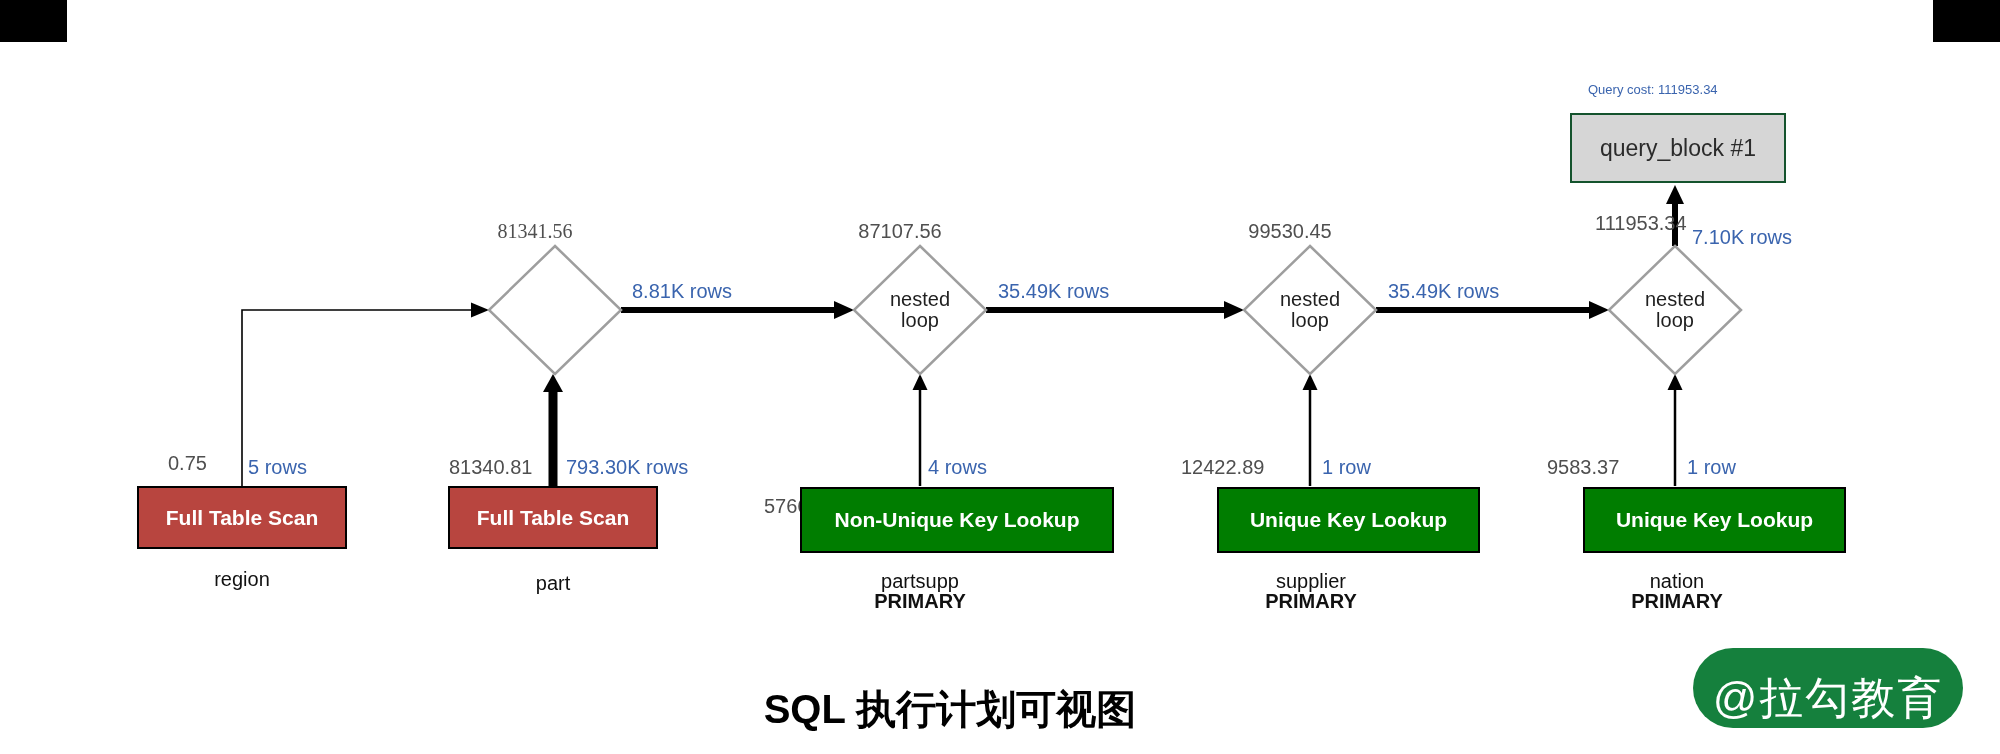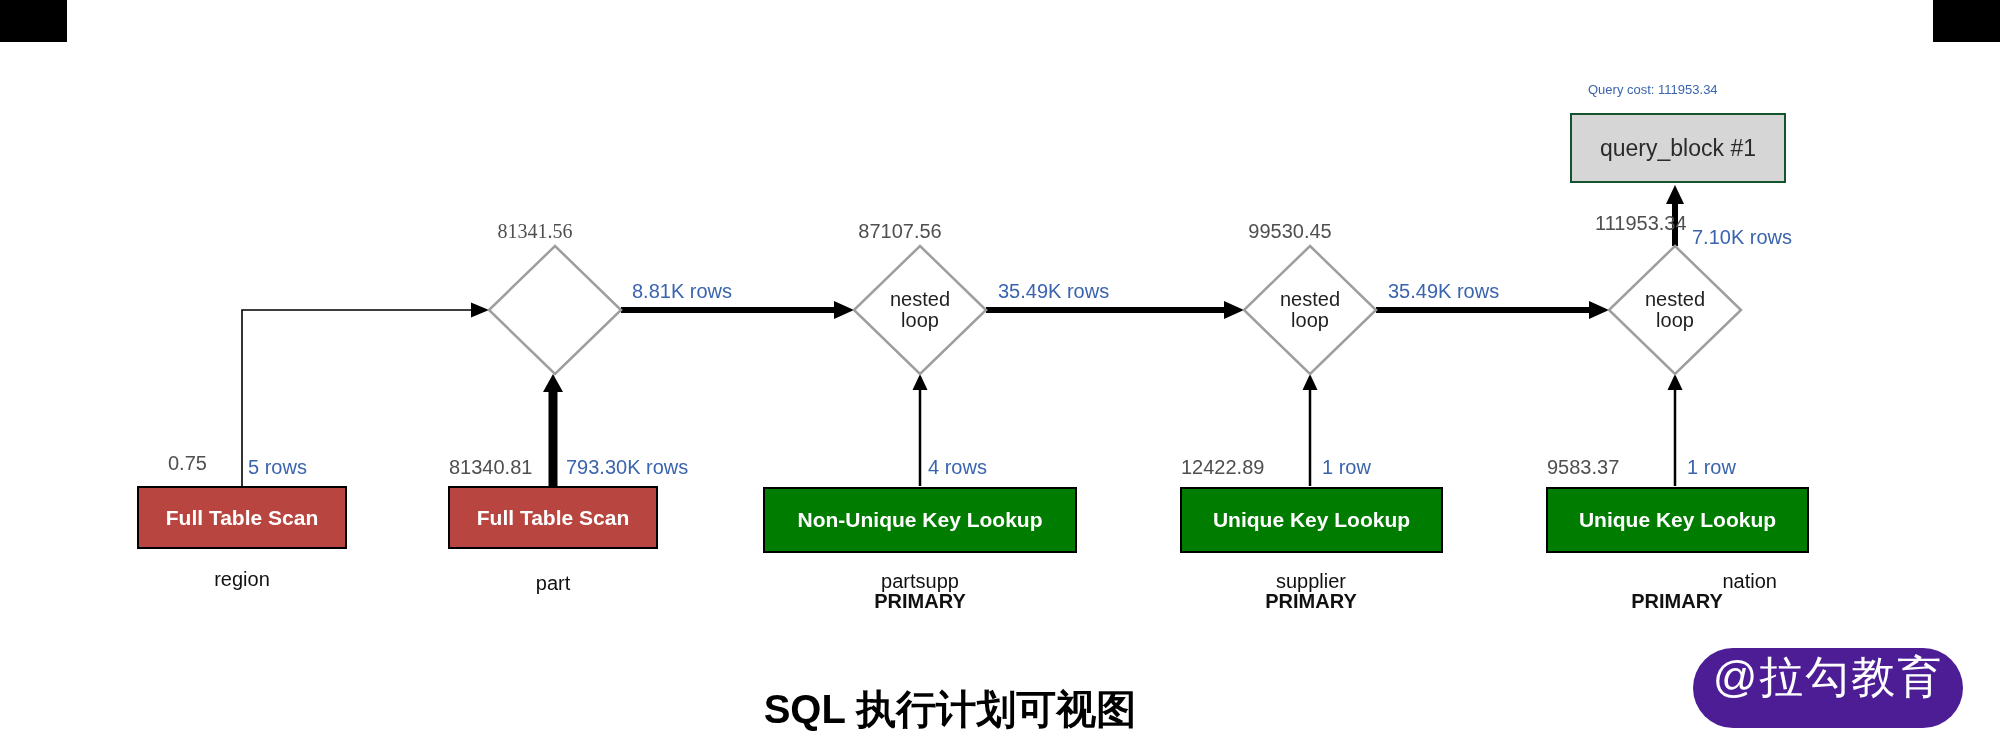--- a/index.html
+++ b/index.html
@@ -24,30 +24,30 @@
     position:absolute;width:132px;height:128px;
     display:flex;flex-direction:column;align-items:center;justify-content:center;
     font-size:20px;line-height:21px;color:#1f1f1f;z-index:3;
   }
   .node-box{
     position:absolute;height:63px;border:2px solid #000;box-sizing:border-box;
     display:flex;align-items:center;justify-content:center;
     color:#ffffff;font-weight:bold;font-size:21px;white-space:nowrap;
   }
   .red-box{background:#b8453f;}
-  .green-box{background:#007d00;height:66px;}
+  .green-box{background:#007d00;height:66px;margin-left:37px;}
   .tname{position:absolute;font-size:20px;color:#111;text-align:center;width:200px;margin-top:8px;}
   .tkey{position:absolute;font-size:20px;font-weight:bold;color:#111;text-align:center;width:200px;}
   .title{
     position:absolute;left:0;top:682px;width:1900px;text-align:center;
     font-size:40px;font-weight:bold;color:#000;
   }
   .wm{
     position:absolute;left:1693px;top:648px;width:270px;height:80px;border-radius:40px;
-    background:#4c1d95;display:flex;align-items:flex-start;justify-content:center;
+    background:#15803d;display:flex;align-items:flex-end;justify-content:center;
     color:#ffffff;font-size:44px;letter-spacing:2px;
   }
 </style>
 </head>
 <body>
 
 <div class="stage">
 
   <div class="redact" style="left:0;"></div>
   <div class="redact" style="left:1933px;"></div>
@@ -131,21 +131,21 @@
 
   <div class="lbl cost" style="left:1181px;top:456px;">12422.89</div>
   <div class="lbl rows" style="left:1322px;top:456px;">1 row</div>
   <div class="node-box green-box" style="left:1180px;top:487px;width:263px;">Unique Key Lookup</div>
   <div class="tname" style="left:1211px;top:562px;">supplier</div>
   <div class="tkey" style="left:1211px;top:590px;">PRIMARY</div>
 
   <div class="lbl cost" style="left:1547px;top:456px;">9583.37</div>
   <div class="lbl rows" style="left:1687px;top:456px;">1 row</div>
   <div class="node-box green-box" style="left:1546px;top:487px;width:263px;">Unique Key Lookup</div>
-  <div class="tname" style="left:1577px;top:562px;text-align:right;">nation</div>
+  <div class="tname" style="left:1577px;top:562px;">nation</div>
   <div class="tkey" style="left:1577px;top:590px;">PRIMARY</div>
 
   <div class="title">SQL 执行计划可视图</div>
   <div class="wm">
     <span>@拉勾教育</span>
   </div>
 
 </div>
 
 </body></html>

